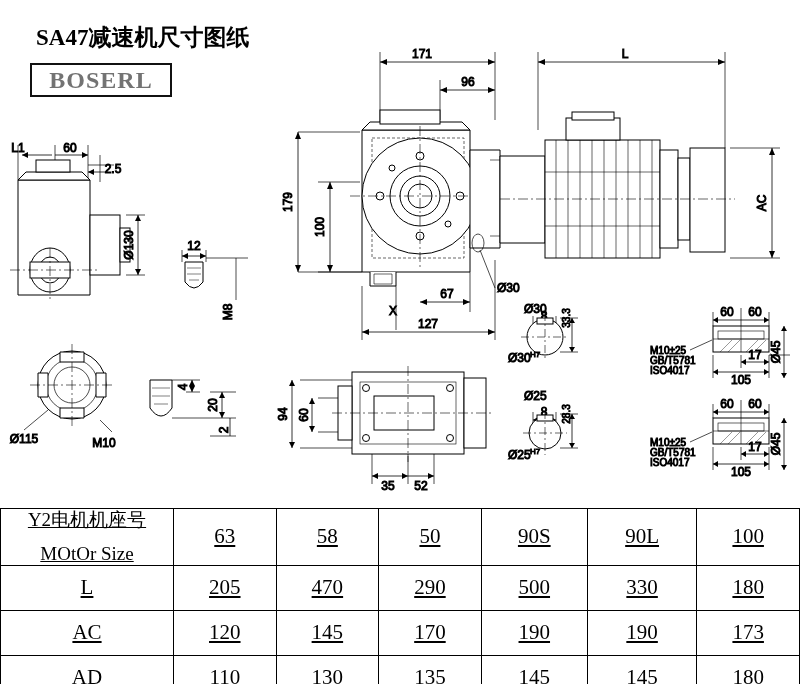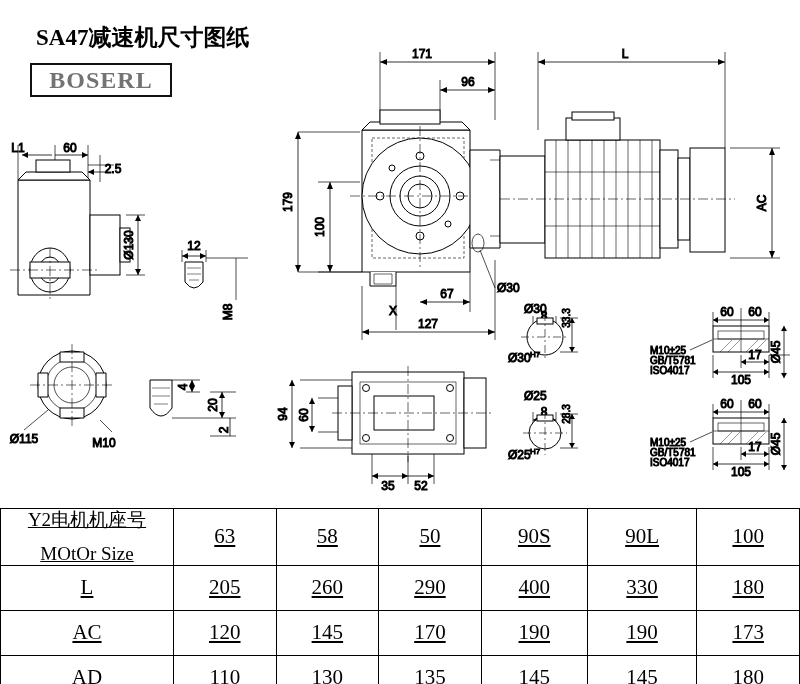--- a/index.html
+++ b/index.html
@@ -485,23 +485,23 @@
         <td>63</td>
         <td>58</td>
         <td>50</td>
         <td>90S</td>
         <td>90L</td>
         <td>100</td>
       </tr>
       <tr>
         <td>L</td>
         <td>205</td>
-        <td>260</td>
+        <td>470</td>
         <td>290</td>
-        <td>400</td>
+        <td>500</td>
         <td>330</td>
         <td>180</td>
       </tr>
       <tr>
         <td>AC</td>
         <td>120</td>
         <td>145</td>
         <td>170</td>
         <td>190</td>
         <td>190</td>

